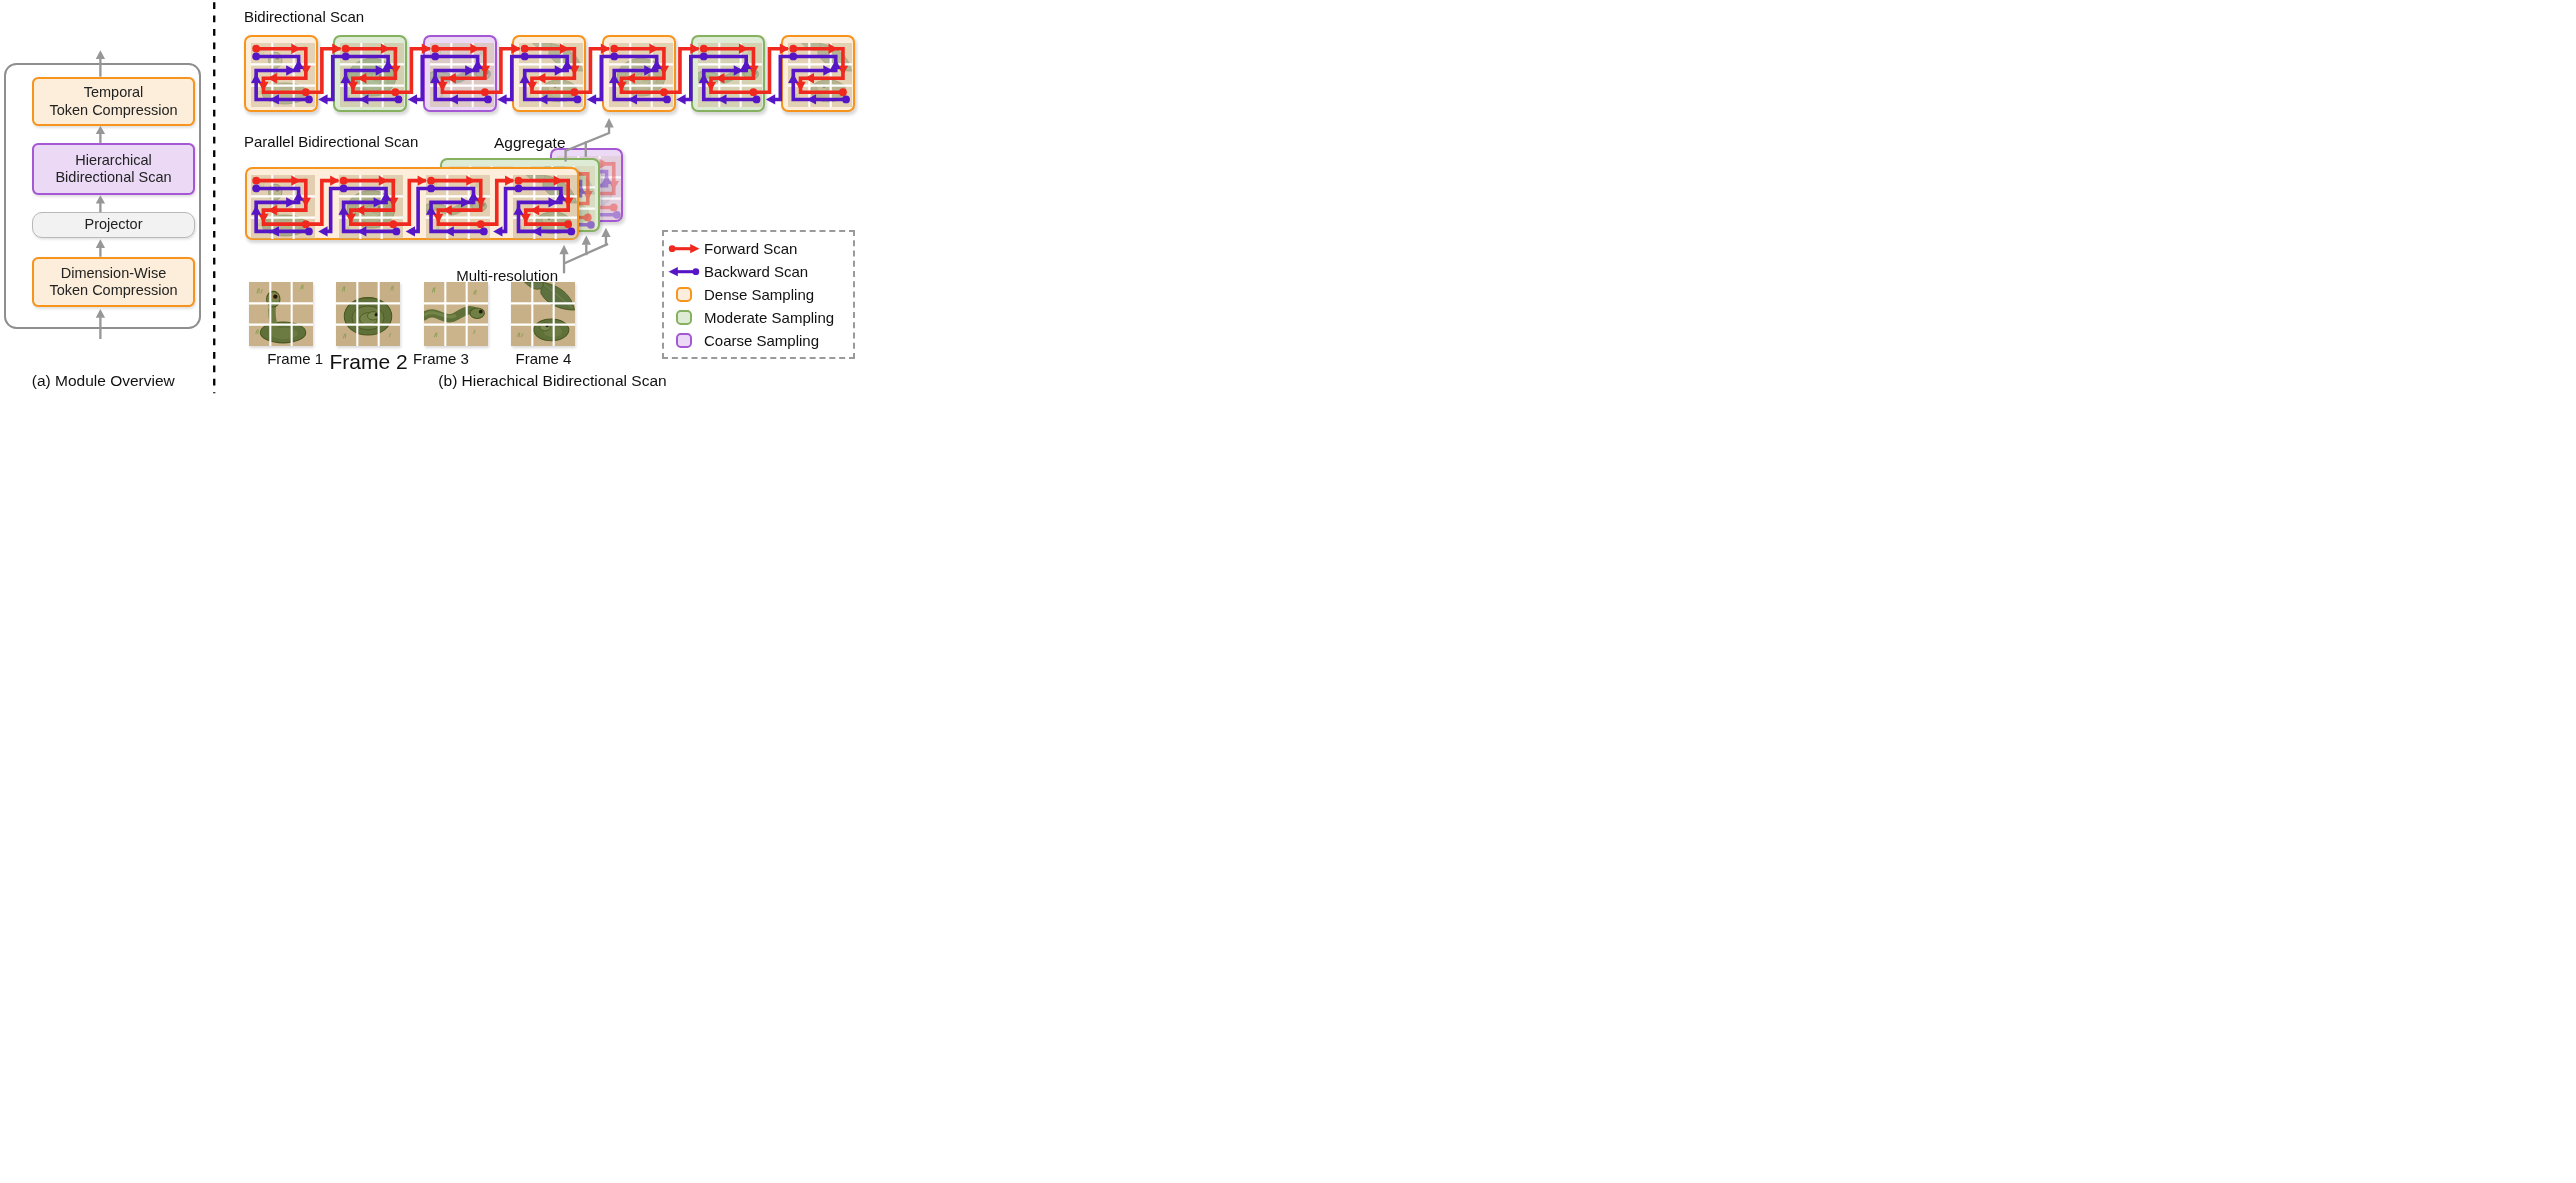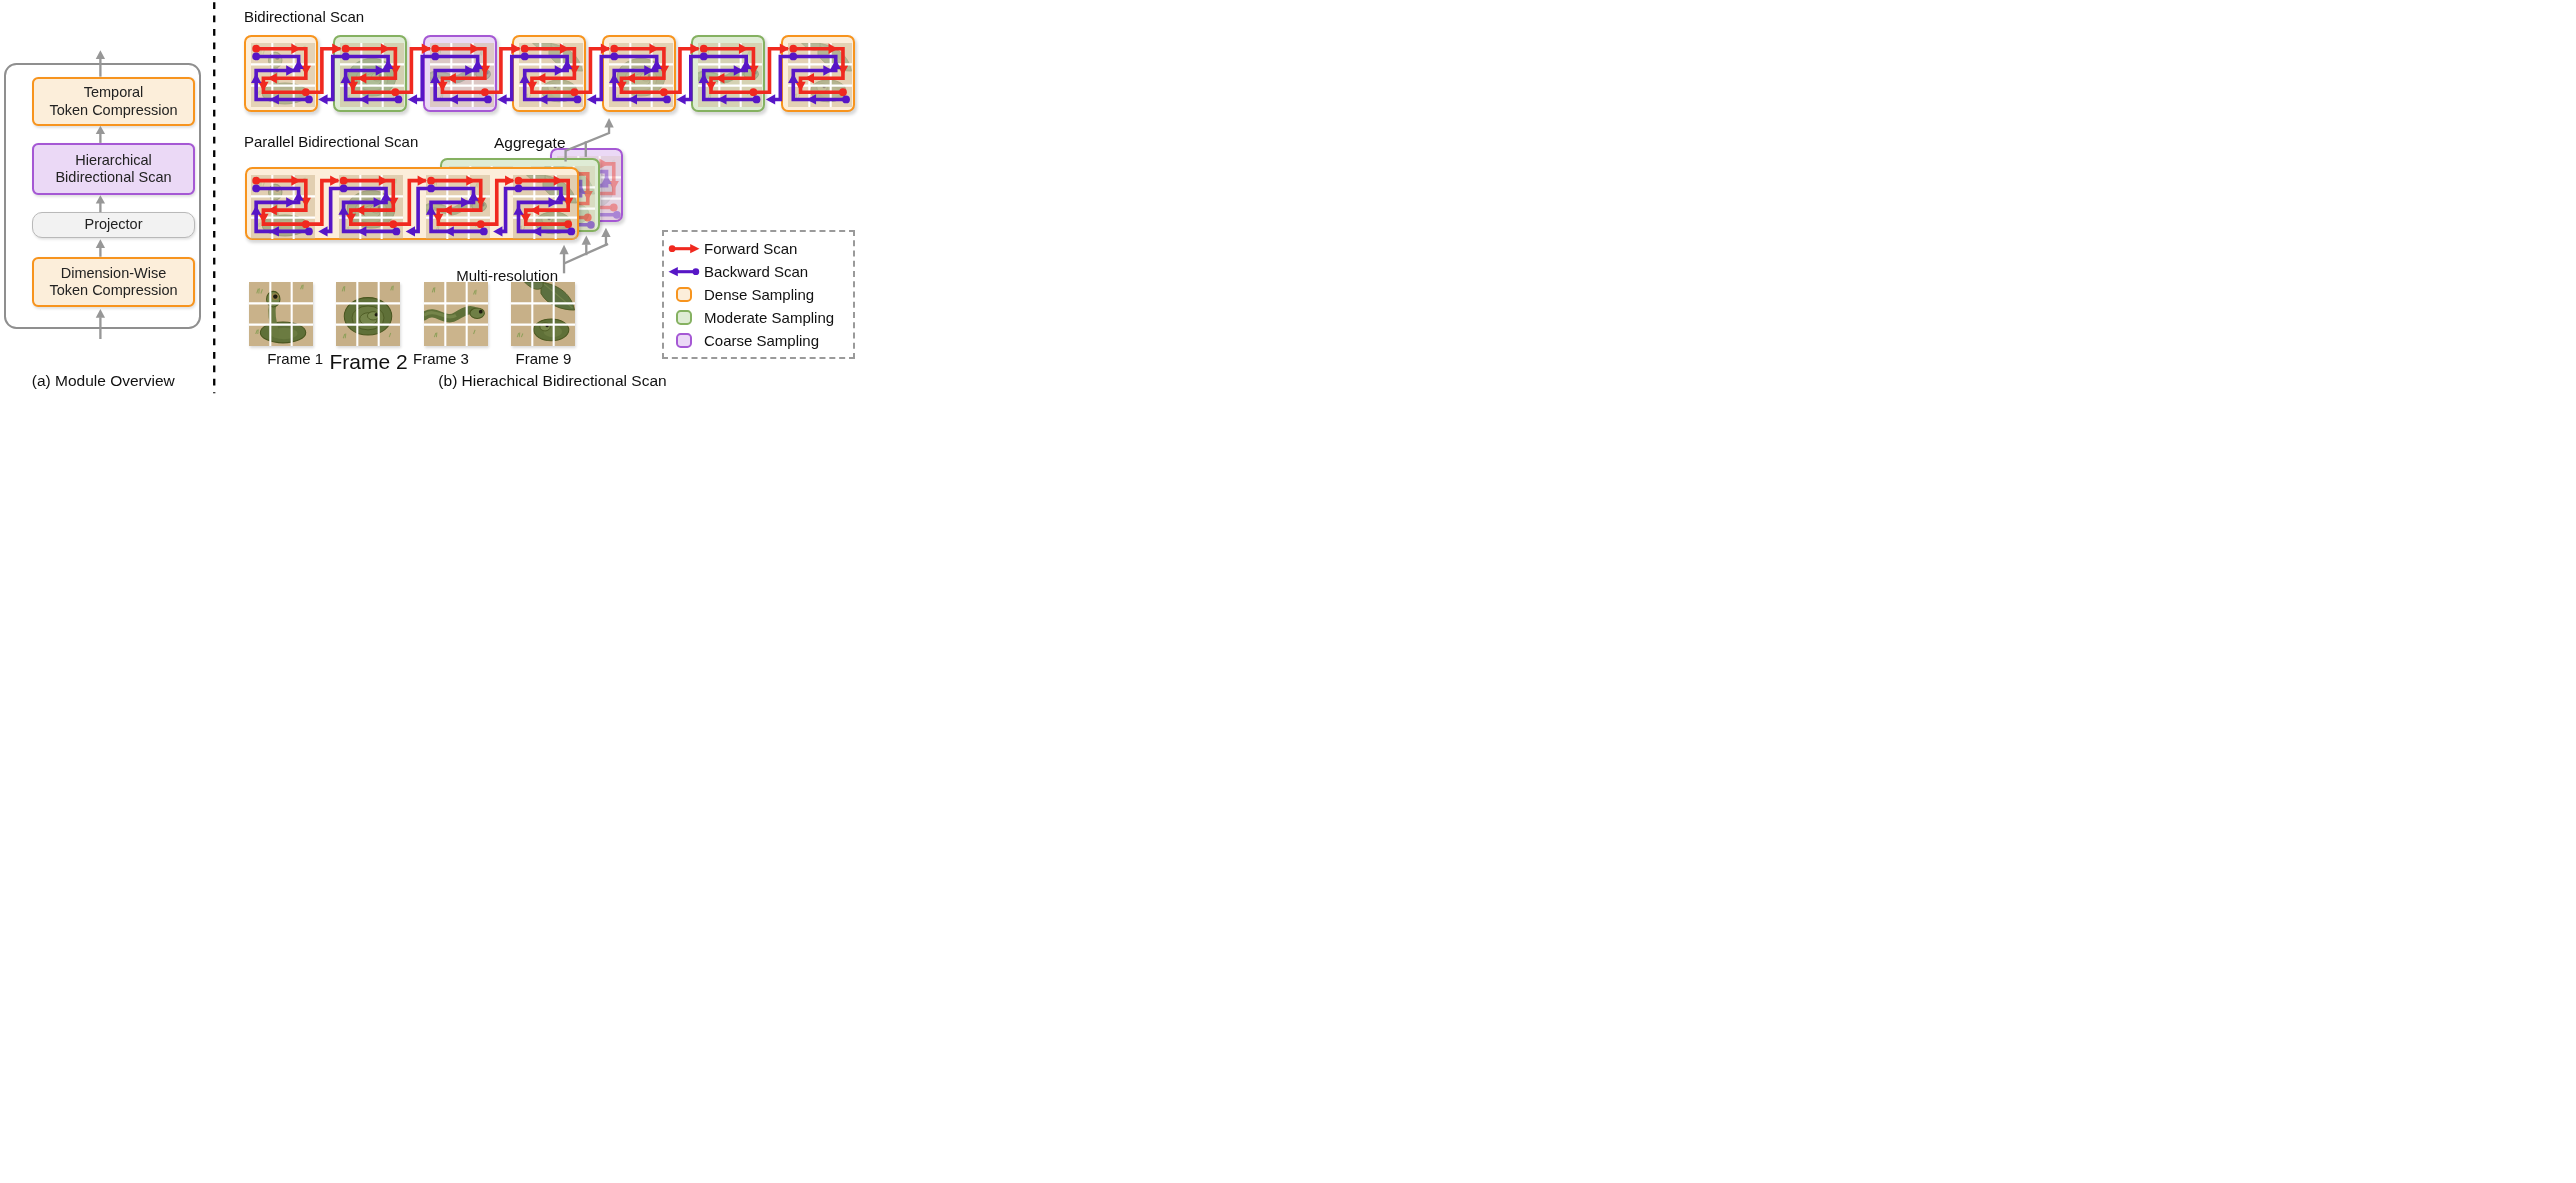--- a/index.html
+++ b/index.html
@@ -253,21 +253,21 @@
           <use href="#grid3" xlink:href="#grid3"></use>
         </svg>
       </div>
       <div class="txt" style="left: 413px; top: 350px; width: 85px; text-align: left; font-size: 15px;">Frame 3</div>
       <div class="tile" style="left: 511px; top: 282px; box-shadow: rgba(0, 0, 0, 0.15) 1px 1.6px 2.6px;">
         <svg viewBox="0 0 124 123" preserveAspectRatio="none">
           <use href="#snake4" xlink:href="#snake4" opacity="1"></use>
           <use href="#grid3" xlink:href="#grid3"></use>
         </svg>
       </div>
-      <div class="txt" style="left: 501px; top: 350px; width: 85px; text-align: center; font-size: 15px;">Frame 9</div>
+      <div class="txt" style="left: 501px; top: 350px; width: 85px; text-align: center; font-size: 15px;">Frame 4</div>
     </div>
 
   <div class="legend">
     <div class="lrow">
       <span class="lswatch">
         <svg width="32" height="11.4" viewBox="0 0 62 22">
           <circle cx="8" cy="11" r="6.5" fill="var(--forward)"></circle>
           <line x1="8" y1="11" x2="45" y2="11" stroke="var(--forward)" stroke-width="6"></line>
           <polygon points="43,2 61,11 43,20" fill="var(--forward)"></polygon>
         </svg>

